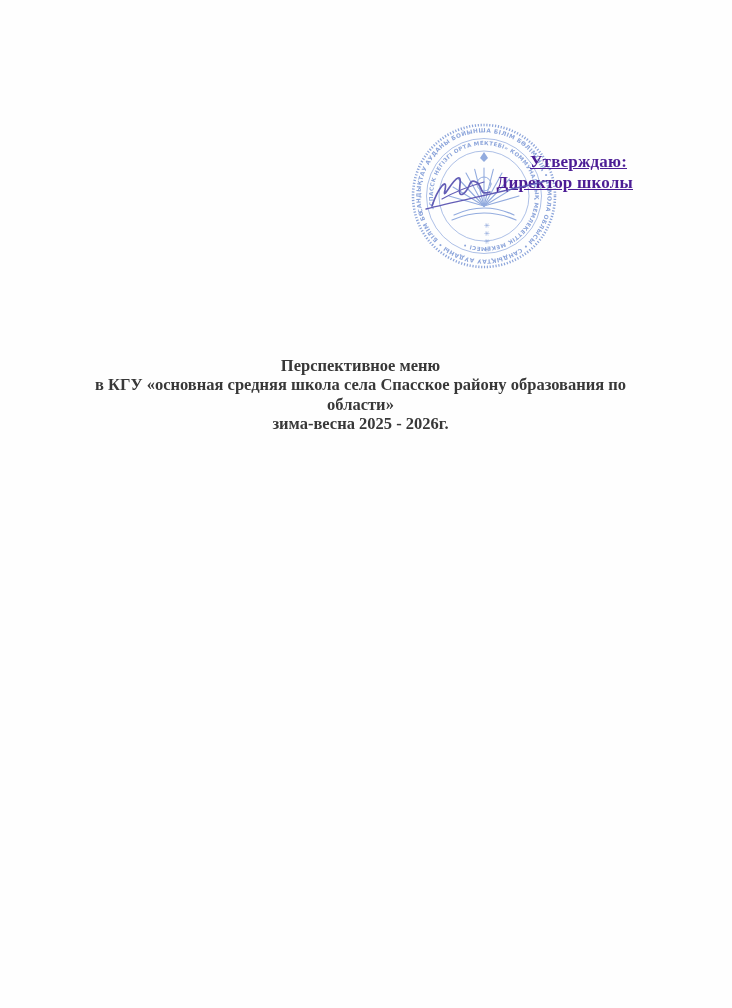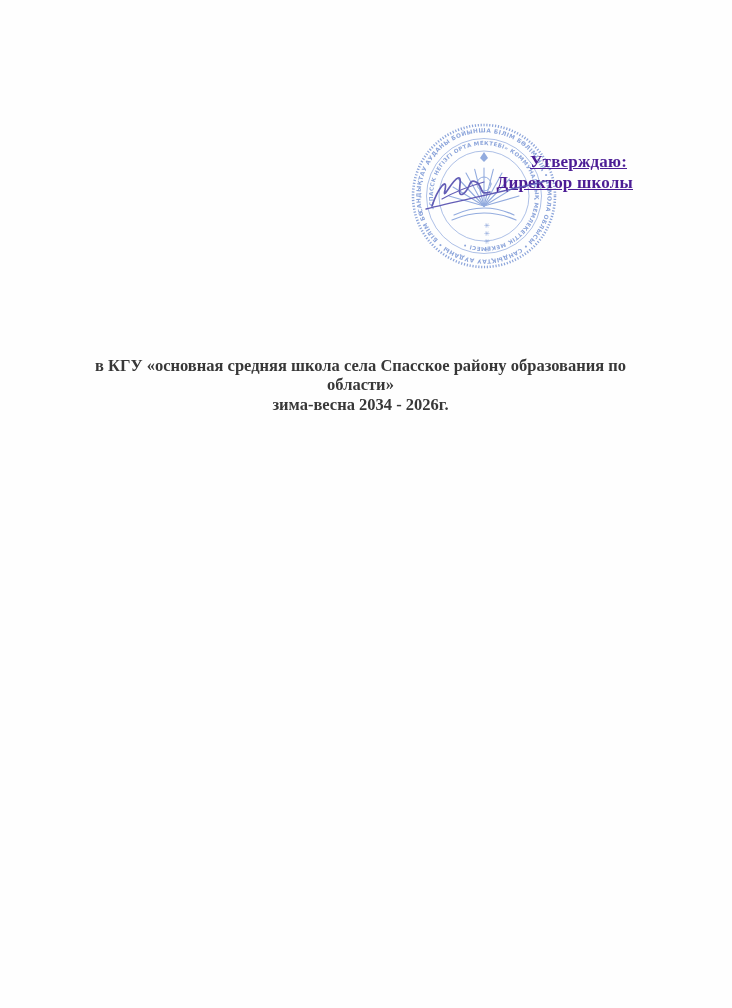--- a/index.html
+++ b/index.html
@@ -112,18 +112,19 @@
 
   <svg class="signature-svg" viewBox="0 0 135 50" xmlns="http://www.w3.org/2000/svg">
     <g stroke="#5b55b2" stroke-width="1.7" fill="none" stroke-linecap="round" stroke-linejoin="round" opacity="0.95">
       <path d="M14,38 C20,20 30,8 27,22 C24,34 34,12 40,10 C46,8 37,30 45,26 C53,21 50,10 58,14 C66,18 60,28 72,24"></path>
       <path d="M8,41 C35,34 70,27 128,13" stroke-width="1.3"></path>
       <path d="M24,31 C40,22 52,18 66,14" stroke-width="1.2"></path>
     </g>
   </svg>
 
   <div class="title-block">
+    <div>Перспективное меню</div>
     <div>в КГУ «основная средняя школа села Спасское району образования по</div>
     <div>области»</div>
-    <div>зима-весна 2034 - 2026г.</div>
+    <div>зима-весна 2025 - 2026г.</div>
   </div>
 
 </div>
 
 </body></html>

